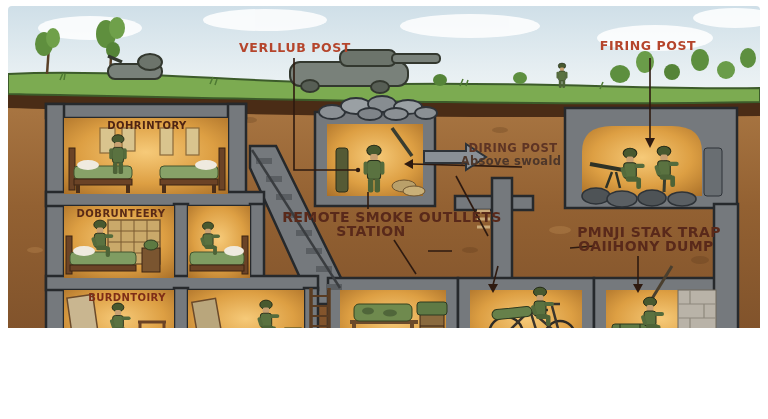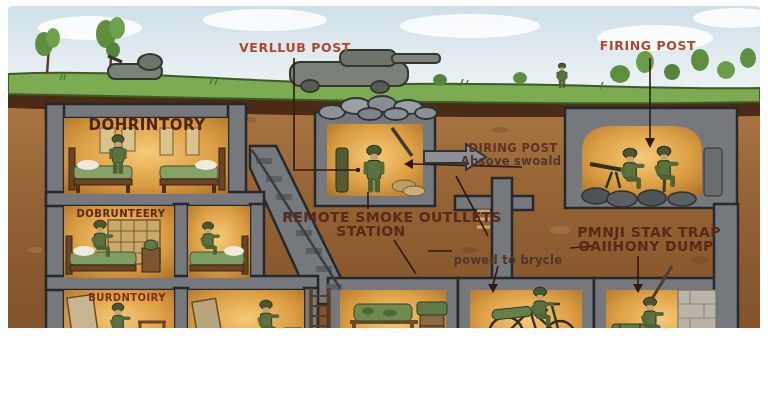--- a/index.html
+++ b/index.html
@@ -2,21 +2,21 @@
 <html><head>
 <meta charset="utf-8">
 <style>
   html,body{margin:0;padding:0;background:#fff;}
   .scene{position:relative;width:768px;height:328px;background:#fff;overflow:hidden;
          font-family:"DejaVu Sans",sans-serif;}
   .scene svg{position:absolute;left:0;top:0;}
   .lbl{position:absolute;transform:translate(-50%,-50%);white-space:nowrap;
        font-weight:bold;pointer-events:none;}
   .lbl.surface{color:#b5452c;font-size:12.5px;letter-spacing:.6px;}
-  .lbl.room{color:#4f2413;font-size:15px;letter-spacing:.5px;}
+  .lbl.room{color:#4f2413;font-size:10px;letter-spacing:.5px;}
   .lbl.room2{color:#5a2a16;font-size:10px;letter-spacing:.5px;}
   .lbl.room3{color:#7e2d17;font-size:10px;letter-spacing:.4px;}
   .lbl.dirt{color:#59291a;font-size:14px;letter-spacing:.4px;}
   .lbl.dirt-big{color:#5e3424;font-size:11.5px;letter-spacing:.4px;}
   .lbl.dirt-sub{color:#4e372a;font-size:11.5px;font-weight:bold;letter-spacing:.3px;}
 </style>
 </head>
 <body>
 
 <div class="scene">
@@ -354,17 +354,16 @@
   <div class="lbl room" style="left:147px;top:125px;">DOHRINTORY</div>
   <div class="lbl room2" style="left:121px;top:213px;">DOBRUNTEERY</div>
   <div class="lbl room3" style="left:127px;top:297px;">BURDNTOIRY</div>
 
   <div class="lbl dirt-big" style="left:513px;top:148px;">DIRING POST</div>
   <div class="lbl dirt-sub" style="left:511px;top:161px;">Absove swoald</div>
 
   <div class="lbl dirt" style="left:392px;top:217px;">REMOTE SMOKE OUTLLETS</div>
   <div class="lbl dirt" style="left:371px;top:231px;">STATION</div>
 
-  <div class="lbl dirt-sub" style="left:508px;top:260px;">powed to brycle</div>
 
   <div class="lbl dirt" style="left:649px;top:232px;">PMNJI STAK TRAP</div>
   <div class="lbl dirt" style="left:646px;top:246px;">OAIIHONY DUMP</div>
 </div>
 
 </body></html>

